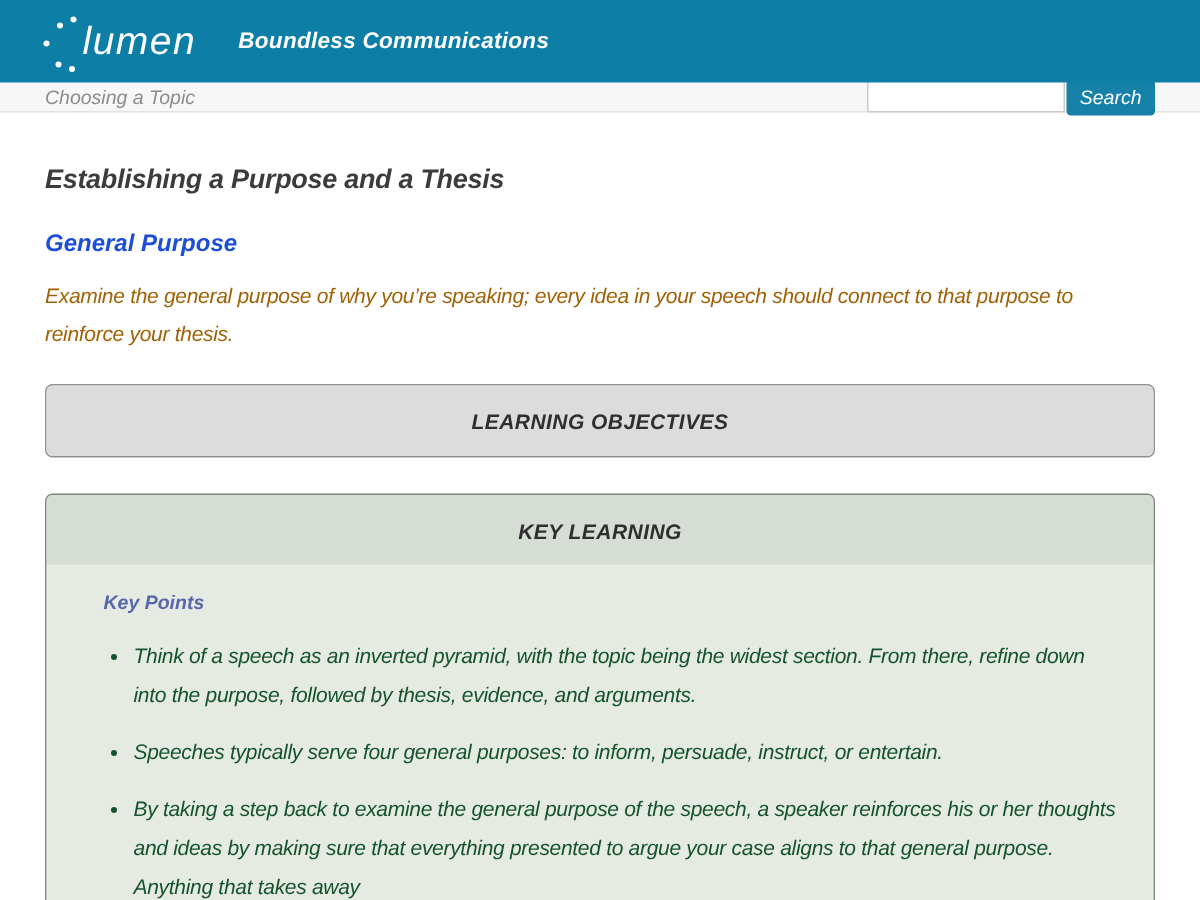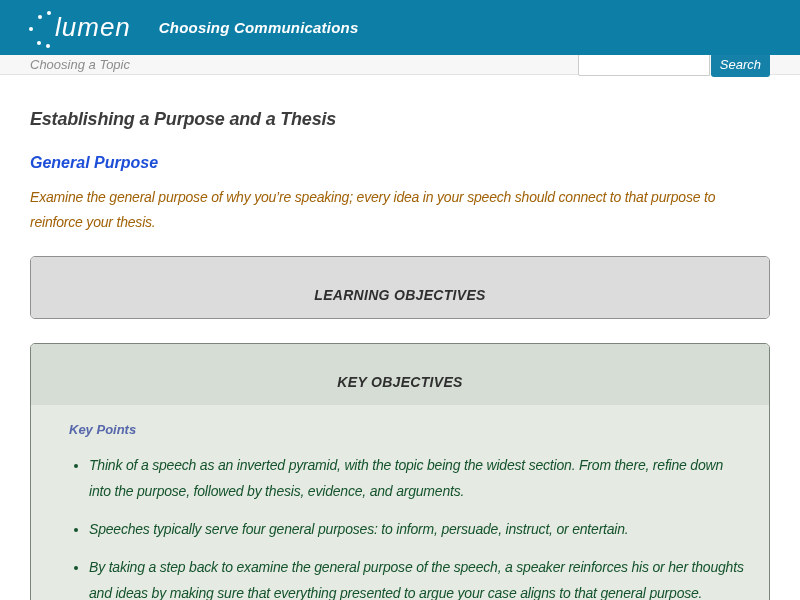--- a/index.html
+++ b/index.html
@@ -18,40 +18,40 @@
   .dot-c { left: -26px; top: 27px; }
   .dot-d { left: -18px; top: 41px; }
   .dot-e { left: -9px;  top: 44px; }
   .site-title { color: #ffffff; font-size: 15px; font-weight: bold;
     margin-left: 28px; letter-spacing: 0.2px; }
 
   
   .subheader { height: 20px; background: #f7f7f7; border-bottom: 1px solid #e3e3e3;
     display: flex; align-items: center; justify-content: space-between; padding: 0 30px; }
   .breadcrumb { color: #8c8c8c; font-size: 13px; cursor: pointer; }
-  .search-wrap { display: flex; align-items: center; padding-left: 48px; }
+  .search-wrap { display: flex; align-items: flex-start; padding-left: 48px; }
   .search-input { width: 132px; height: 22px; border: 1px solid #cccccc;
     background: #ffffff; border-radius: 2px 0 0 2px; font-size: 12px; padding: 0 6px;
     outline: none; font-family: "Liberation Sans", sans-serif; }
   .search-button { height: 24px; padding: 0 9px; background: #1580a8; color: #ffffff;
     border: none; font-size: 13px; border-radius: 3px; margin-left: 1px; cursor: pointer;
     font-family: "Liberation Sans", sans-serif; }
 
   
   .content { padding: 0 30px; }
   .page-title { margin-top: 34px; font-size: 18px; font-weight: bold;
     color: #3c3c3c; letter-spacing: -0.2px; }
   .section-heading { margin-top: 24px; font-size: 16px; font-weight: bold;
     color: #1d4ed8; }
   .intro { margin-top: 13px; font-size: 14px; color: #a16207; line-height: 25px;
     max-width: 742px; letter-spacing: -0.2px; }
 
   .box { margin-top: 21px; border-radius: 5px; overflow: hidden; max-width: 741px; }
   .box-header { text-align: center; font-weight: bold; font-size: 14px;
-    padding: 30px 10px 15px; letter-spacing: 0.3px; }
+    padding: 16px 10px 15px; letter-spacing: 0.3px; }
   .lo-box { border: 1px solid #909090; }
   .lo-box .box-header { background: #dcdcdc; color: #2f2f2f; }
   .lo-box .box-body { background: #ededed; padding: 19px 24px 20px;
     font-size: 14px; color: #515151; letter-spacing: -0.2px; }
 
   .kt-box { border: 1px solid #7c857a; margin-top: 24px; }
   .kt-box .box-header { background: #d6ddd4; color: #2f2f2f; }
   .kt-box .box-body { background: #e5ebe2; padding: 17px 24px 24px; }
   .key-points-label { color: #5767ab; font-weight: bold; font-size: 13px; margin-left: 14px; }
   .kt-list { margin: 15px 0 0; padding-left: 34px; }
@@ -62,21 +62,21 @@
 <body>
 
 <header class="app-header">
   <div class="logo">
     <span class="logo-dots">
       <span class="dot-a"></span><span class="dot-b"></span><span class="dot-c"></span>
       <span class="dot-d"></span><span class="dot-e"></span>
     </span>
     <span>lumen</span>
   </div>
-  <div class="site-title">Choosing Communications</div>
+  <div class="site-title">Boundless Communications</div>
 </header>
 
 <nav class="subheader">
   <span class="breadcrumb">Choosing a Topic</span>
   <div class="search-wrap">
     <input class="search-input" type="text" placeholder="" style="">
     <button class="search-button">Search</button>
   </div>
 </nav>
 
@@ -85,21 +85,21 @@
 
   <h2 class="section-heading">General Purpose</h2>
 
   <p class="intro">Examine the general purpose of why you’re speaking; every idea in your speech should connect to that purpose to reinforce your thesis.</p>
 
   <section class="box lo-box">
     <div class="box-header">LEARNING OBJECTIVES</div>
   </section>
 
   <section class="box kt-box">
-    <div class="box-header">KEY OBJECTIVES</div>
+    <div class="box-header">KEY LEARNING</div>
     <div class="box-body">
       <div class="key-points-label">Key Points</div>
       <ul class="kt-list">
         <li>Think of a speech as an inverted pyramid, with the topic being the widest section. From there, refine down into the purpose, followed by thesis, evidence, and arguments.</li>
         <li>Speeches typically serve four general purposes: to inform, persuade, instruct, or entertain.</li>
         <li>By taking a step back to examine the general purpose of the speech, a speaker reinforces his or her thoughts and ideas by making sure that everything presented to argue your case aligns to that general purpose. Anything that takes away</li>
       </ul>
     </div>
   </section>
 </main>

